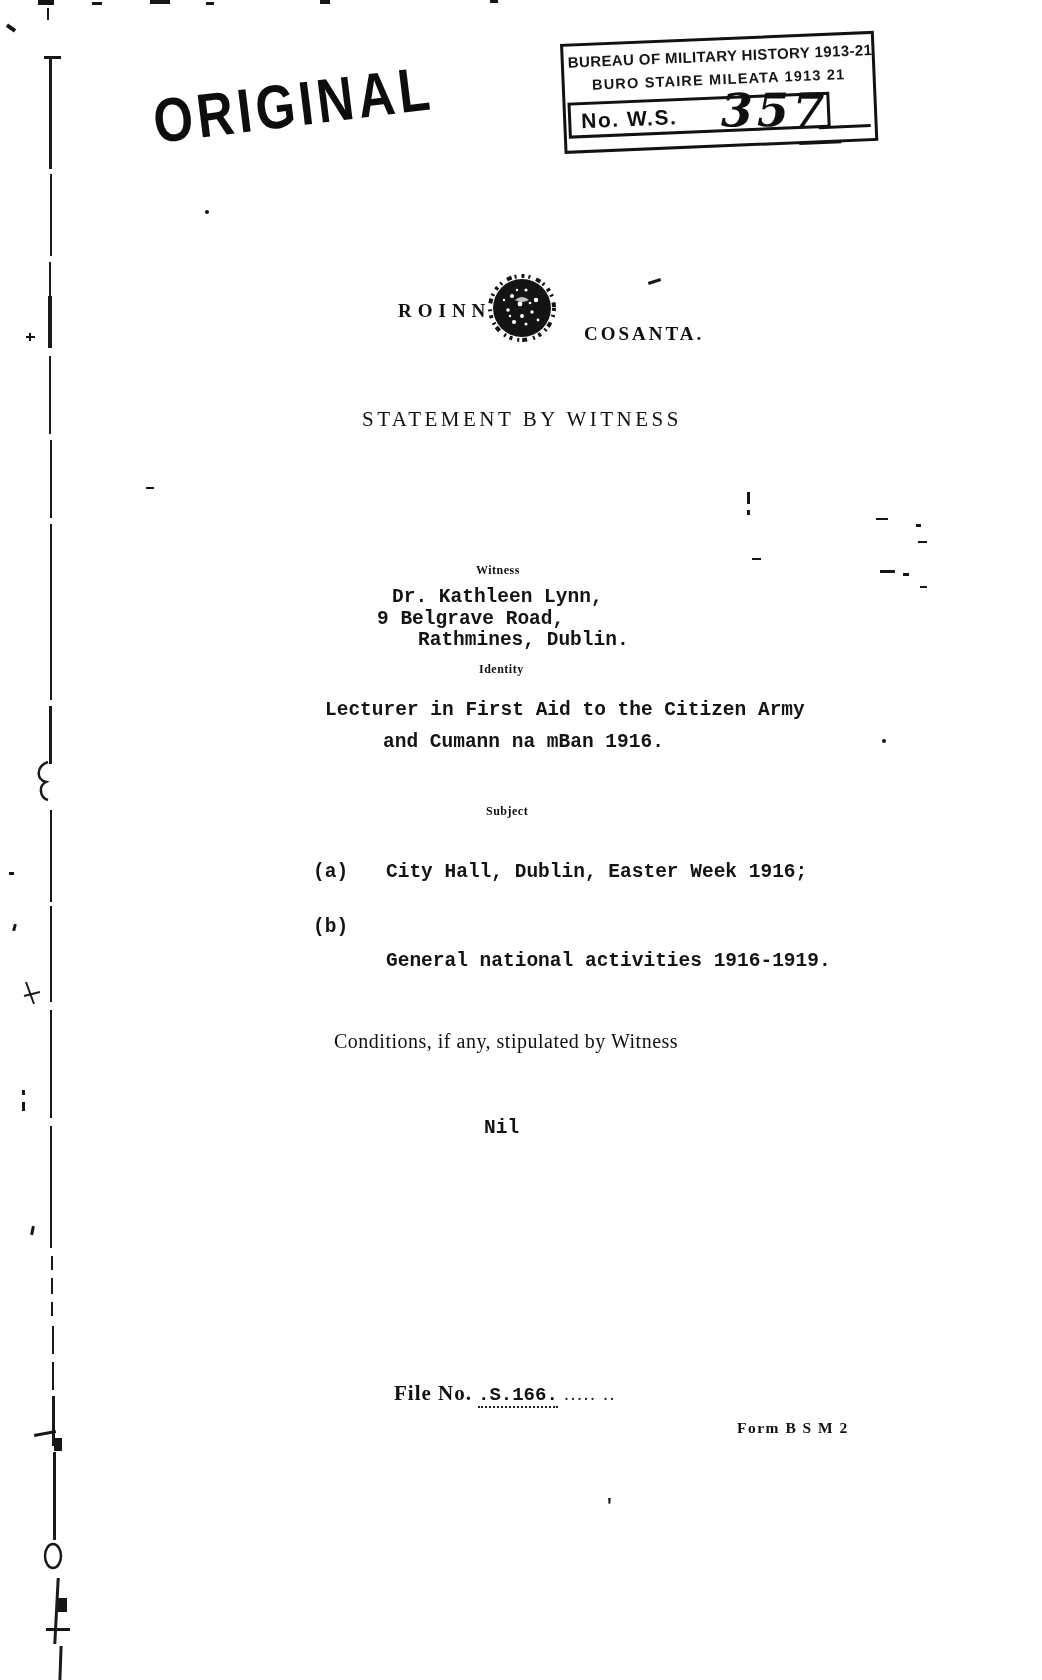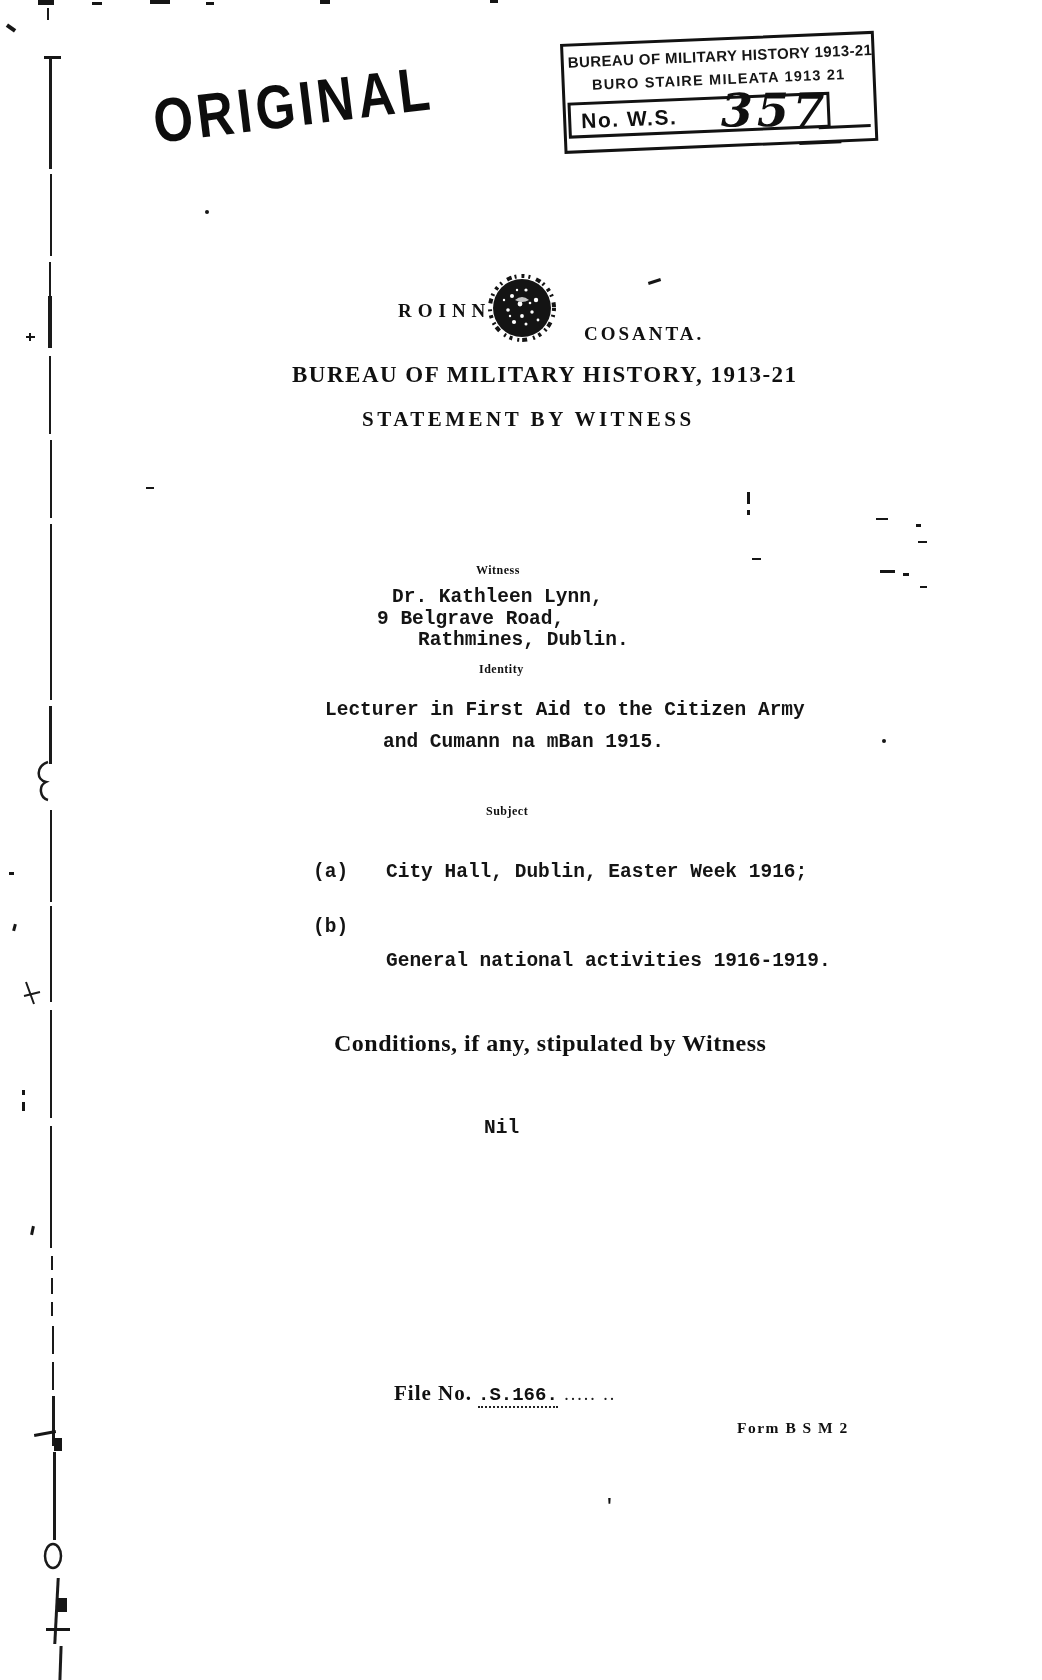--- a/index.html
+++ b/index.html
@@ -52,40 +52,40 @@
     font-weight:bold; font-size:19px; letter-spacing:3px;margin-top:20px;
   }
   .seal { position:absolute; left:482px; top:2px; }
   
   .title1 {
     position:absolute; left:292px; top:362px;
     font-weight:bold; font-size:23px; letter-spacing:1.5px; white-space:nowrap;
   }
   .title2 {
     position:absolute; left:362px; top:407px;
-    font-weight:bold; font-size:21px; letter-spacing:3.5px; white-space:nowrap;
+    font-weight:normal; font-size:21px; letter-spacing:3.5px; white-space:nowrap;
   }
   .doc-no { position:absolute; left:279px; top:450px; white-space:nowrap; }
   .doc-no .lbl { font-weight:bold; font-size:31px; letter-spacing:1px; }
   .doc-no .ws  { font-weight:bold; font-size:43px; letter-spacing:2px; margin-left:10px; }
   .doc-no .num {
     font-family:"Liberation Mono", monospace; font-weight:bold;
     font-size:17px; vertical-align:6px; margin-left:2px;
   }
   .doc-no .dots { font-size:17px; letter-spacing:1px; vertical-align:4px; color:#222; }
   .sec-heading {
     position:absolute; font-weight:bold; font-size:12px; letter-spacing:0.5px;
   }
   .type {
     position:absolute; font-family:"Liberation Mono", monospace;
     font-weight:bold; font-size:19.5px; white-space:nowrap; color:#141414;
   }
   .conditions {
     position:absolute; left:334px; top:1030px;
-    font-weight:bold; font-size:24px; letter-spacing:0.5px; white-space:nowrap;
+    font-weight:normal; font-size:20px; letter-spacing:0.5px; white-space:nowrap;
   }
   .file-line { position:absolute; left:394px; top:1381px; white-space:nowrap; }
   .file-line .lbl { font-weight:bold; font-size:21px; letter-spacing:1px; }
   .file-line .val {
     font-family:"Liberation Mono", monospace; font-weight:bold; font-size:19px;
     border-bottom:2px dotted #222; margin-left:6px;margin-top:31px;
   }
   .file-line .dots { font-size:18px; letter-spacing:2px; color:#222; }
   .form-ref {
     position:absolute; left:737px; top:1419px;
@@ -140,32 +140,31 @@
           <circle cx="35" cy="20" r="1.2"></circle>
             <circle cx="28" cy="46" r="1.2"></circle>
           <path d="M33 30 q7 -6 14 0 q-7 4 -14 0z" opacity="0.75"></path>
         </g>
       </svg>
     </span>
     <span class="dept-right">COSANTA.</span>
     <div class="art" style="left:648px; top:12px; width:13px; height:3px; transform:rotate(-18deg);"></div>
   </div>
 
-  <div class="title1">BUREAU OF MILITARY HISTORY, 1913-21</div>
   <div class="title2">STATEMENT BY WITNESS</div>
 
 
   <div class="sec-heading" style="left:476px; top:563px;">Witness</div>
   <div class="type" style="left:392px; top:586px;">Dr. Kathleen Lynn,</div>
   <div class="type" style="left:377px; top:608px;">9 Belgrave Road,</div>
   <div class="type" style="left:418px; top:629px;">Rathmines, Dublin.</div>
 
   <div class="sec-heading" style="left:479px; top:662px;">Identity</div>
   <div class="type" style="left:325px; top:699px;">Lecturer in First Aid to the Citizen Army</div>
-  <div class="type" style="left:383px; top:731px;">and Cumann na mBan 1915.</div>
+  <div class="type" style="left:383px; top:731px;">and Cumann na mBan 1916.</div>
 
   <div class="sec-heading" style="left:486px; top:804px;">Subject</div>
   <div class="type" style="left:313px; top:861px;">(a)</div>
   <div class="type" style="left:386px; top:861px;">City Hall, Dublin, Easter Week 1916;</div>
   <div class="type" style="left:313px; top:916px;">(b)</div>
   <div class="type" style="left:386px; top:950px;">General national activities 1916-1919.</div>
 
   <div class="conditions">Conditions, if any, stipulated by Witness</div>
   <div class="type" style="left:484px; top:1117px;">Nil</div>
 

